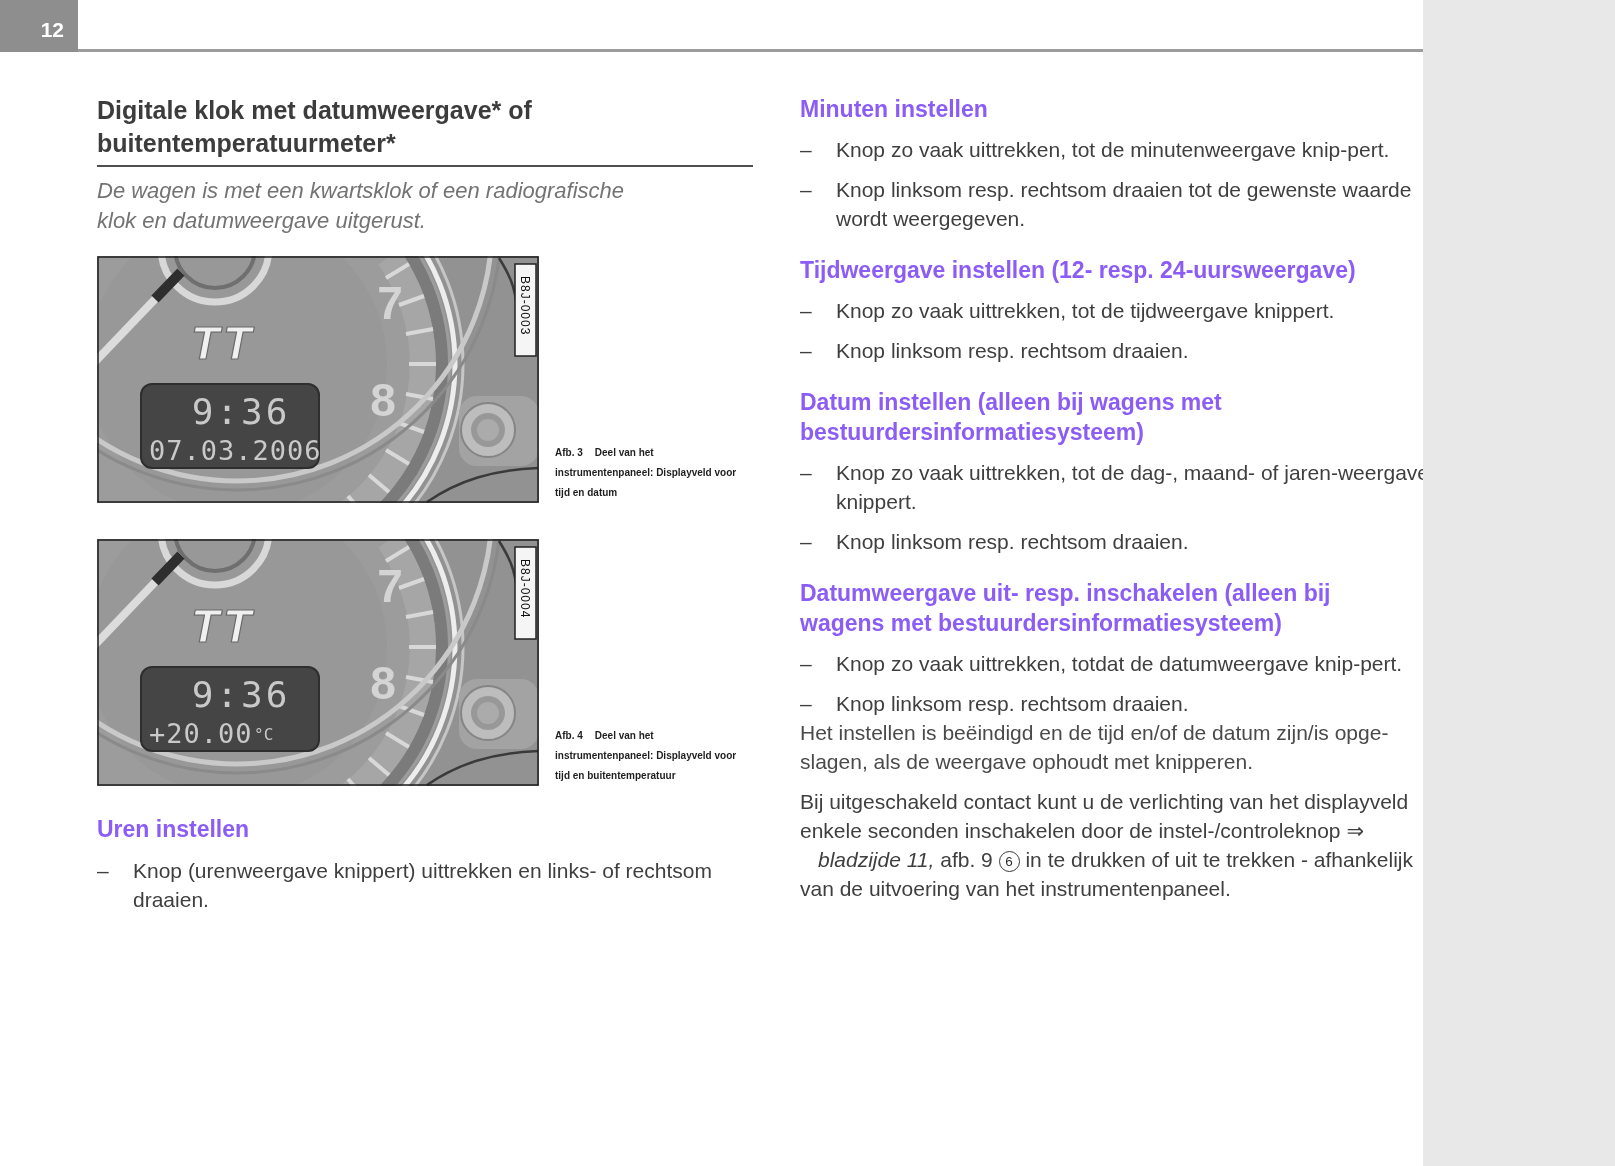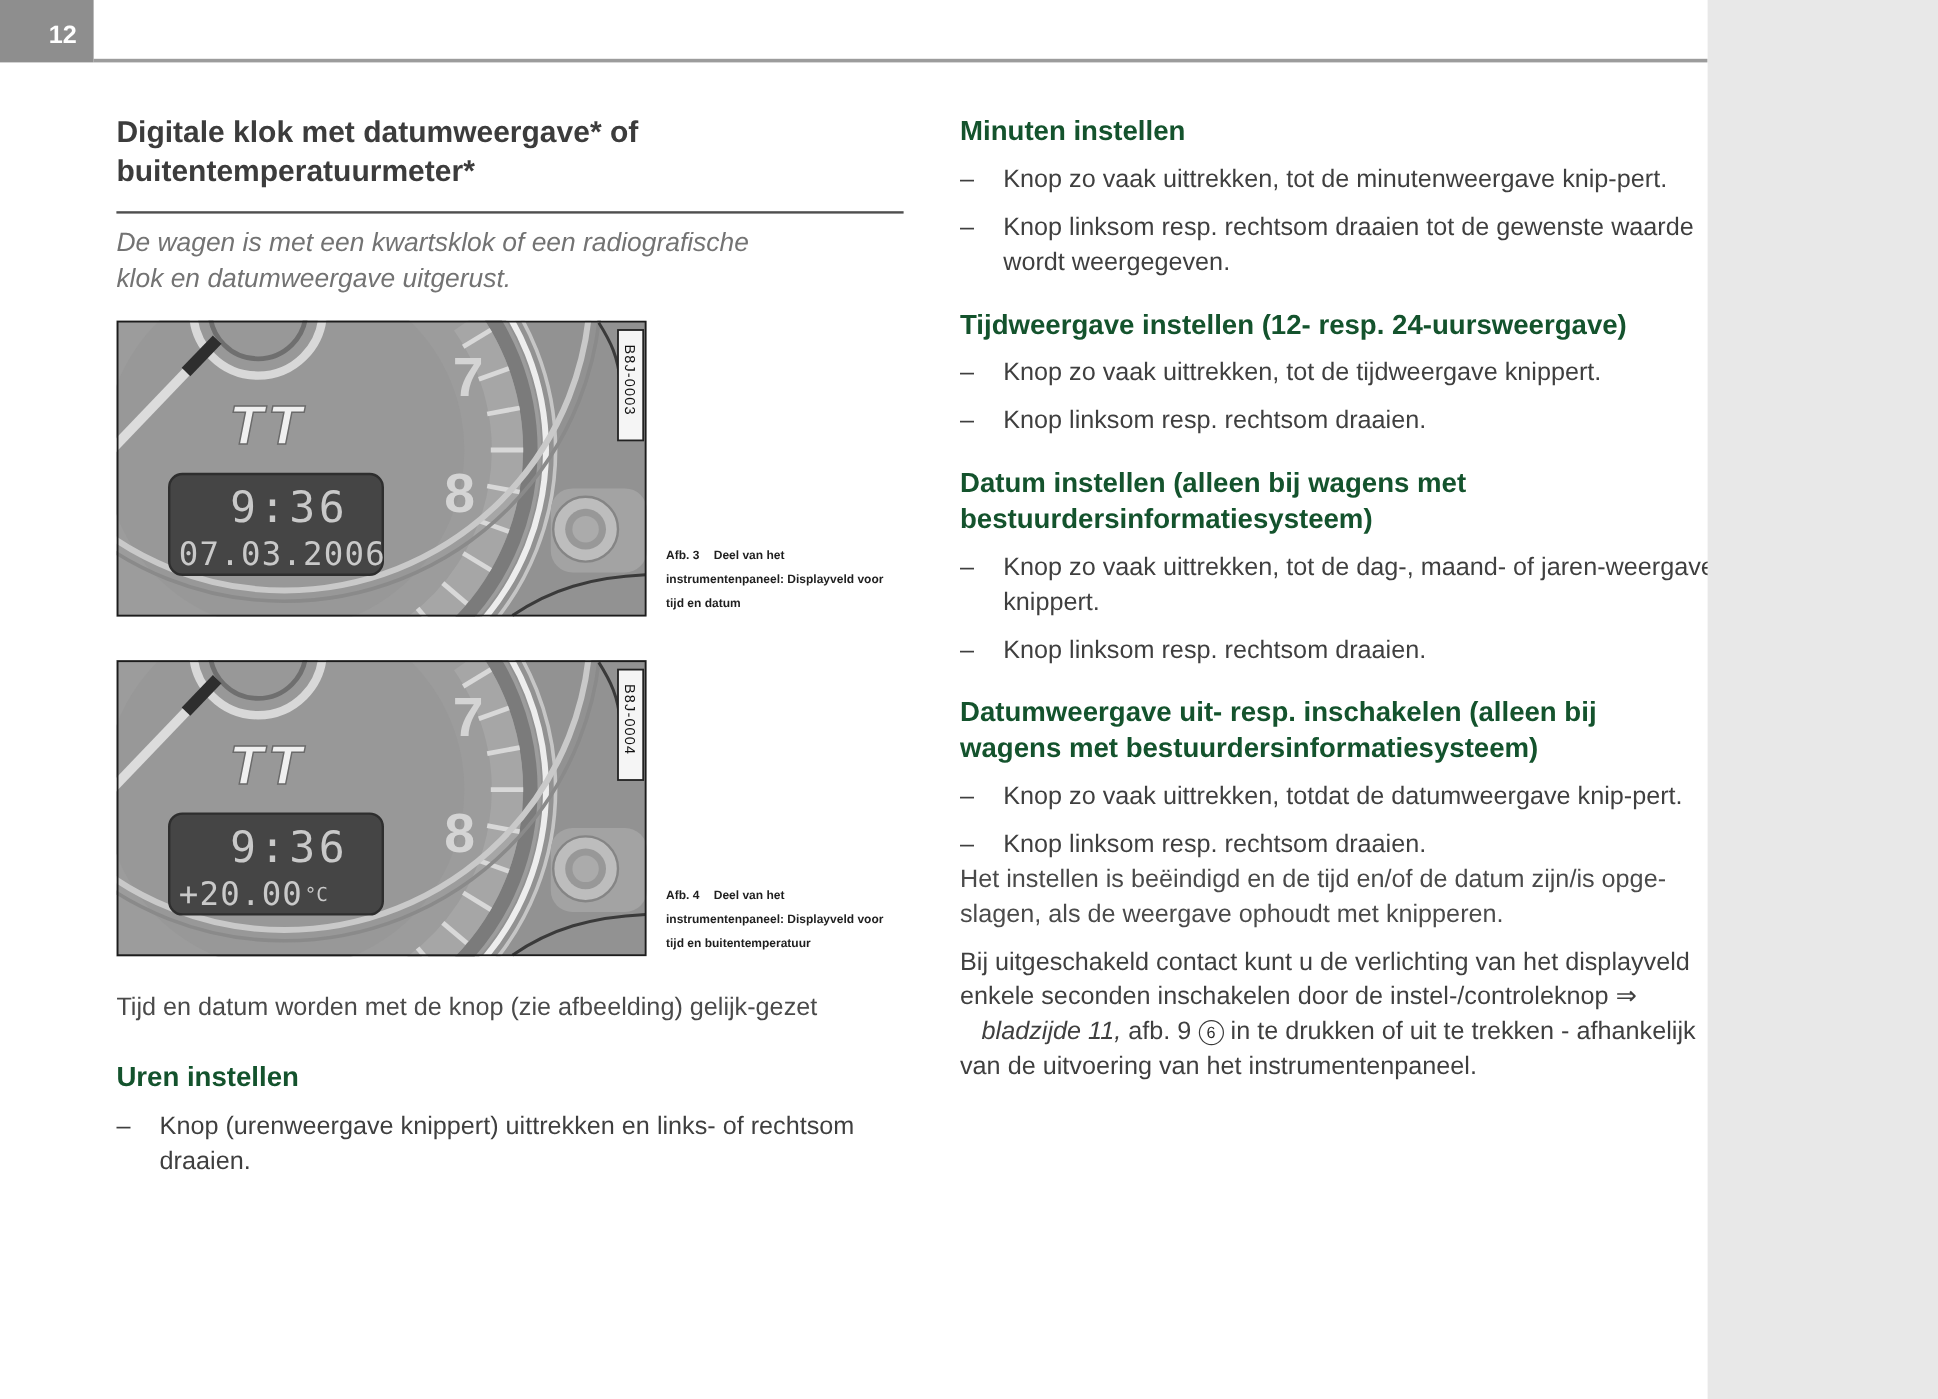--- a/index.html
+++ b/index.html
@@ -17,35 +17,35 @@
     font-size:21px; font-weight:bold;
   }
   .top-rule { position:absolute; left:78px; top:49px; right:0; height:3px; background:#9c9c9c; }
 
   .col { position:absolute; top:88px; }
   .col-left  { left:97px;  width:656px; }
   .col-right { left:800px; width:640px; }
 
   h2.title {
     margin-top:6px; font-size:25px; line-height:33px; font-weight:bold; color:#3c3c3c;
-    padding-bottom:16px; border-bottom:2px solid #4f4f4f;
+    padding-bottom:5px; border-bottom:2px solid #4f4f4f;
   }
   p.intro { margin-top:9px; max-width:562px; font-size:22px; line-height:30px; font-style:italic; color:#737373; }
 
   figure.fig { margin-top:20px; display:flex; align-items:flex-end; }
   figure.fig + figure.fig { margin-top:36px; }
   figure.fig svg { display:block; flex:none; }
   figcaption {
     width:198px; margin-left:16px; font-size:10px; line-height:20px;
     font-weight:bold; color:#1f1f1f;
   }
   .cap-label { margin-right:12px; }
 
   p.body { margin-top:28px; max-width:620px; font-size:21px; line-height:29px; color:#4a4a4a; }
-  h3.sect { margin-top:28px; font-size:23px; line-height:30px; font-weight:bold; color:#14532d; max-width:610px; }
+  h3.sect { margin-top:28px; font-size:23px; line-height:30px; font-weight:bold; color:#8b5cf6; max-width:610px; }
   .col-right h3.sect { margin-top:22px; }
   .col-right h3.sect:first-child { margin-top:6px; }
 
   .bullet { display:flex; margin-top:12px; font-size:21px; line-height:29px; color:#3f3f3f; }
   .col-right .bullet { margin-top:11px; }
   .bullet .dash { flex:none; width:36px; }
 
   p.close { font-size:21px; line-height:29px; color:#4a4a4a; max-width:636px; }
   p.note  { margin-top:11px; font-size:21px; line-height:29px; color:#3f3f3f; max-width:636px; }
   .note em { font-style:italic;margin-left:18px; }
@@ -163,21 +163,20 @@
         <circle cx="391" cy="174" r="11" fill="#ababab"></circle>
         <rect x="418" y="8" width="21" height="92" fill="#f5f5f5" stroke="#222222" stroke-width="1.5"></rect>
         <text transform="translate(424,20) rotate(90)" font-size="12" letter-spacing="1" fill="#111111" font-family="Liberation Sans, sans-serif">B8J-0004</text>
         <rect x="1" y="1" width="440" height="245" fill="none" stroke="#1c1c1c" stroke-width="1.5"></rect>
       </svg>
       <figcaption>
         <span class="cap-label">Afb. 4</span><span>Deel van het instrumentenpaneel: Displayveld voor tijd en buitentemperatuur</span>
       </figcaption>
     </figure>
 
-    <p class="body">Tijd en datum worden met de knop (zie afbeelding) gelijk-gezet</p>
 
     <h3 class="sect">Uren instellen</h3>
     <div class="bullet">
       <span class="dash">–</span>
       <span>Knop (urenweergave knippert) uittrekken en links- of rechtsom draaien.</span>
     </div>
   </div>
 
   <div class="col col-right">
 

